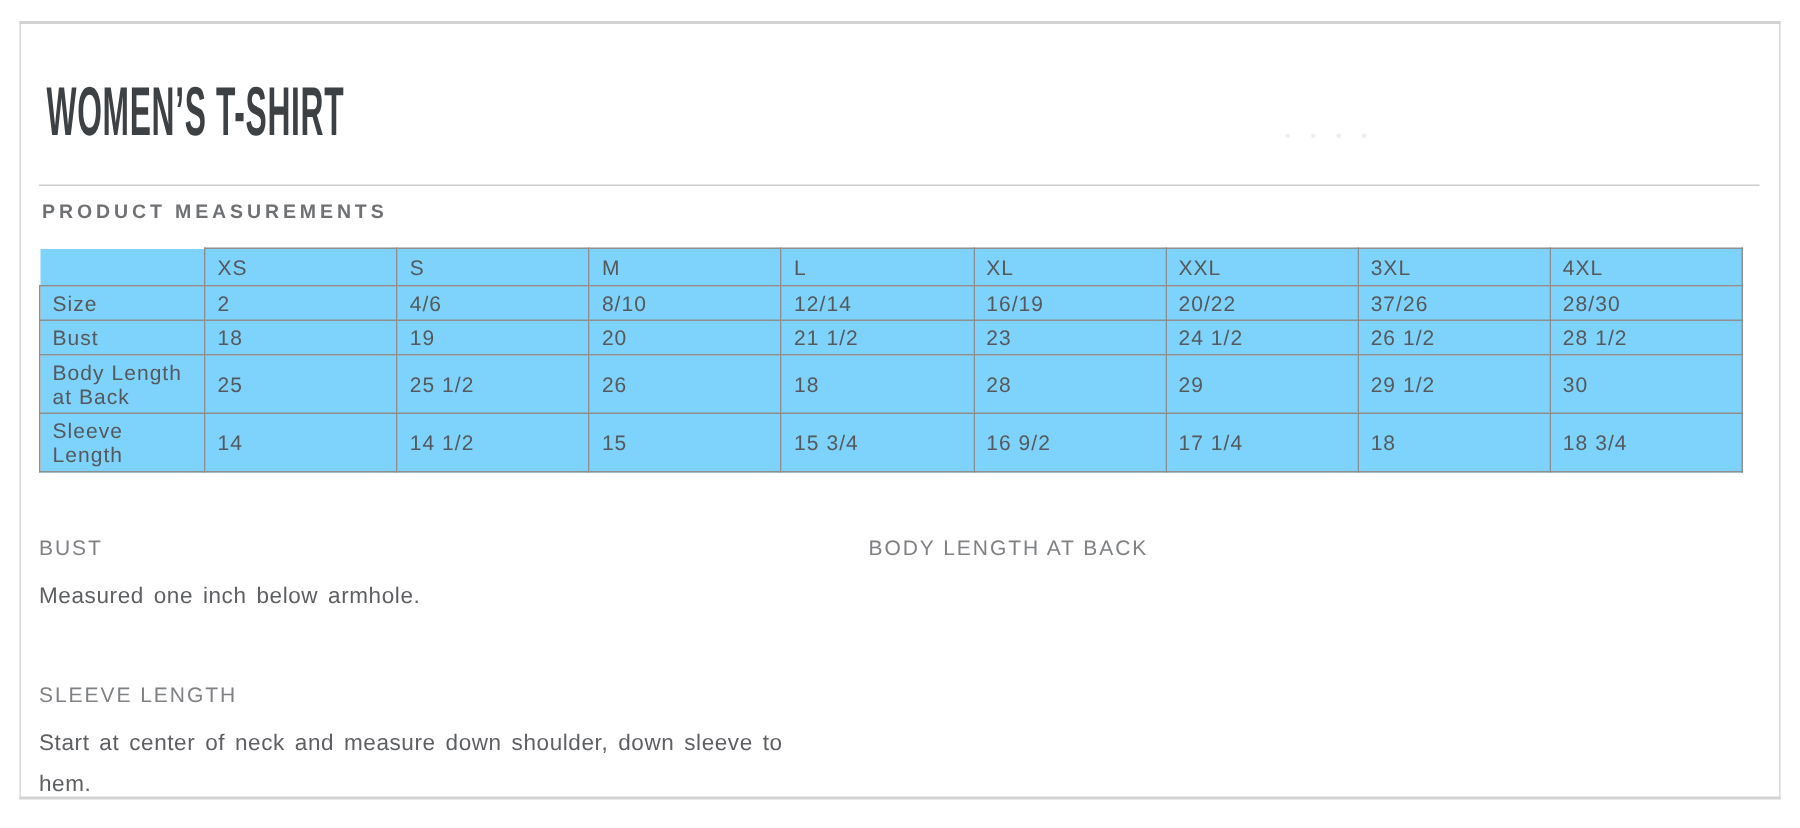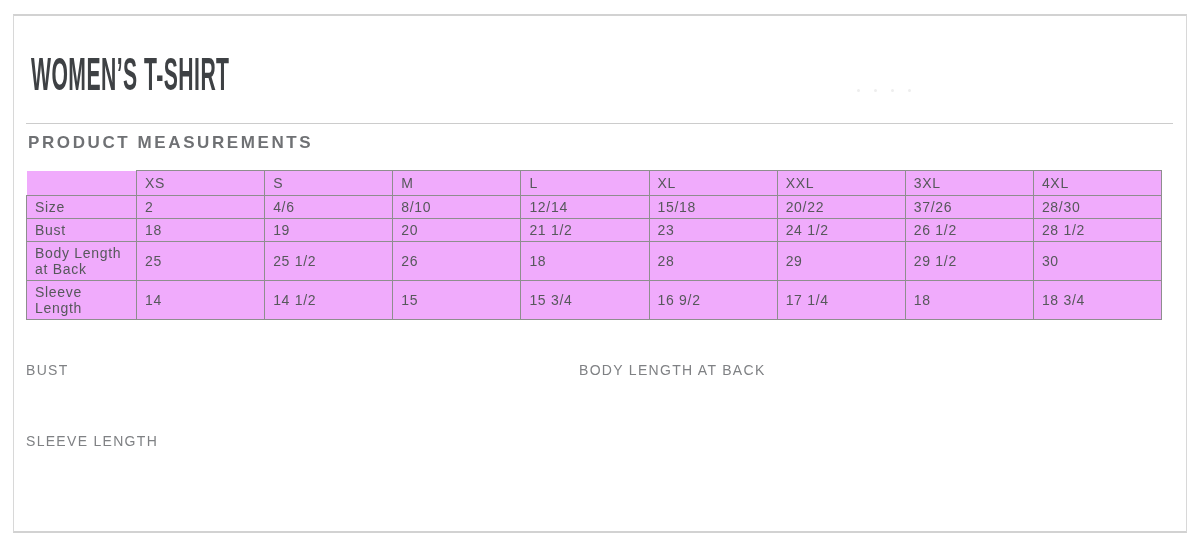--- a/index.html
+++ b/index.html
@@ -26,35 +26,35 @@
   .faint-dots { position: absolute; left: 843px; top: 38px; display: flex; gap: 14px; }
   .faint-dots span { width: 3px; height: 3px; border-radius: 50%; background: #eeeeee; display: block; }
 
   .title-rule {
     border: none; border-top: 1px solid #cccccc;
     margin: 26px 0 0 0;
   }
 
   .section-heading {
     margin: 9px 0 0 2px;
-    font-size: 17px; font-weight: bold;
+    font-size: 13px; font-weight: bold;
     color: #6f7174; letter-spacing: 2.6px;
   }
 
   table.size-chart {
     margin-top: 17px; margin-left: 0;
     border-collapse: collapse; table-layout: fixed;
     width: 1136px;
   }
   .size-chart th, .size-chart td {
     border: 1px solid #8e8e8e;
     font-weight: normal; text-align: left; vertical-align: middle;
     font-size: 14px; color: #56585b; letter-spacing: 0.7px;
     line-height: 16px; padding: 3px 8px;
-    background: #f0abfc;
+    background: #7dd3fc;
   }
   .size-chart thead th { padding: 4px 8px; }
   .size-chart th.corner-cell { border: none; width: 110px; }
 
   .descriptions {
     display: grid; grid-template-columns: 553px 1fr;
     row-gap: 44px; margin-top: 42px;
   }
   .desc-block .desc-heading {
     font-size: 14px; font-weight: normal;
@@ -100,21 +100,21 @@
             <th>4XL</th>
           </tr>
       </thead>
       <tbody>
           <tr>
             <th>Size</th>
             <td>2</td>
             <td>4/6</td>
             <td>8/10</td>
             <td>12/14</td>
-            <td>15/18</td>
+            <td>16/19</td>
             <td>20/22</td>
             <td>37/26</td>
             <td>28/30</td>
           </tr>
           <tr>
             <th>Bust</th>
             <td>18</td>
             <td>19</td>
             <td>20</td>
             <td>21 1/2</td>
@@ -144,23 +144,25 @@
             <td>17 1/4</td>
             <td>18</td>
             <td>18 3/4</td>
           </tr>
         </tbody>
     </table>
 
     <div class="descriptions">
         <div class="desc-block">
           <h3 class="desc-heading">BUST</h3>
+          <p class="desc-text">Measured one inch below armhole.</p>
         </div>
         <div class="desc-block">
           <h3 class="desc-heading">BODY LENGTH AT BACK</h3>
         </div>
         <div class="desc-block">
           <h3 class="desc-heading">SLEEVE LENGTH</h3>
+          <p class="desc-text">Start at center of neck and measure down shoulder, down sleeve to hem.</p>
         </div>
       </div>
 
   </div>
 </div>
 
 </body></html>

